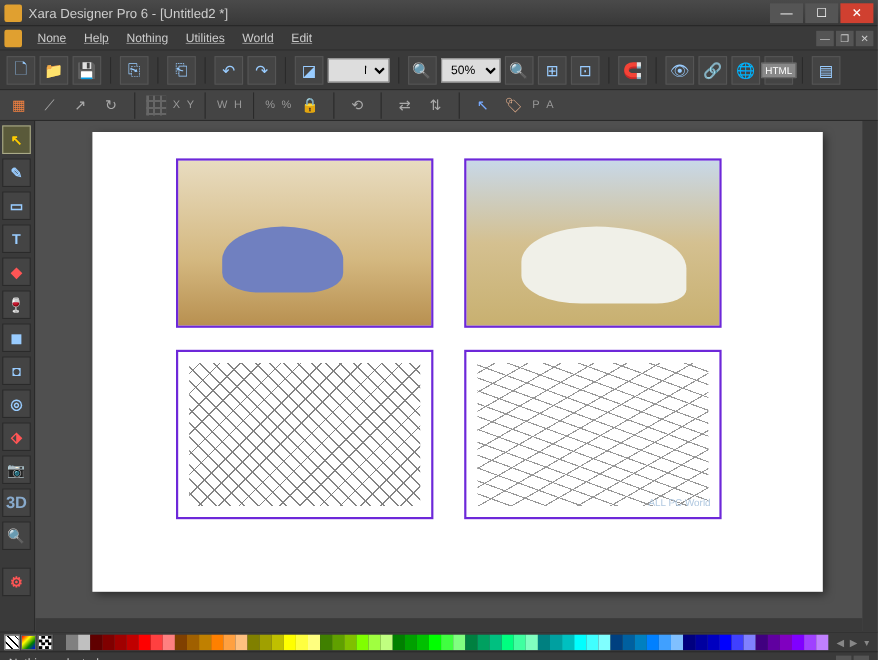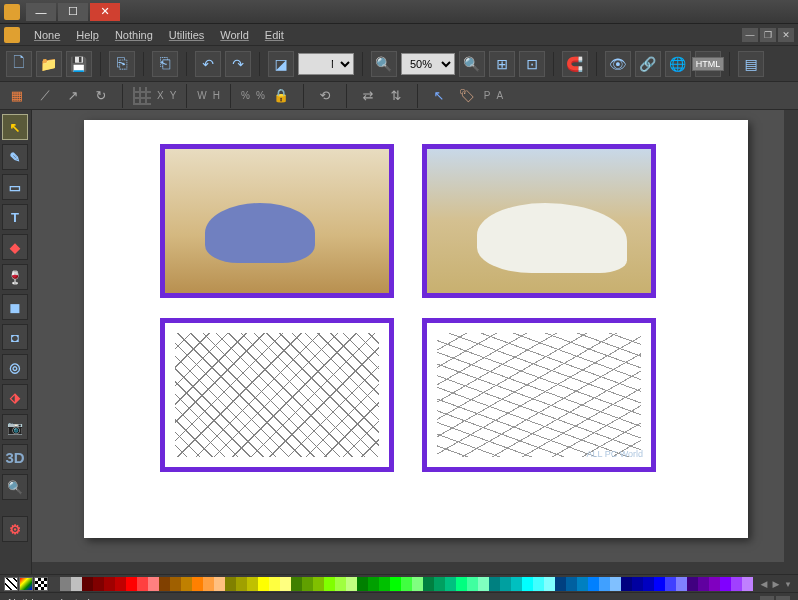--- a/index.html
+++ b/index.html
@@ -34,21 +34,21 @@
 .tb2-grid { width: 18px; height: 18px; background: repeating-linear-gradient(0deg, #666 0 2px, transparent 2px 6px), repeating-linear-gradient(90deg, #666 0 2px, transparent 2px 6px); }
 
 .main-area { display: flex; height: 464px; }
 .tool-palette { width: 32px; background: #3a3a3a; display: flex; flex-direction: column; padding: 4px 2px; gap: 4px; border-right: 1px solid #2a2a2a; }
 .palette-btn { width: 26px; height: 26px; background: #444; border: 1px solid #2a2a2a; cursor: pointer; display: flex; align-items: center; justify-content: center; color: #9cf; font-size: 13px; font-weight: bold; }
 .palette-btn.active { background: #5a5a3a; border-color: #aa8; }
 .palette-sep { height: 8px; }
 
 .canvas-area { flex: 1; background: #505050; position: relative; overflow: hidden; }
 .canvas-page { position: absolute; left: 52px; top: 10px; width: 664px; height: 418px; background: #fff; box-shadow: 3px 3px 8px rgba(0,0,0,0.5); }
-.artwork { position: absolute; border: 5px solid #6d28d9; background: #f8f8f8; }
+.artwork { position: absolute; border: 2px solid #6d28d9; background: #f8f8f8; }
 .art1 { left: 76px; top: 24px; width: 234px; height: 154px; background: linear-gradient(180deg, #e8dcc0 0%, #d4b880 60%, #b89050 100%); }
 .art1::before { content: ''; position: absolute; left: 40px; bottom: 30px; width: 110px; height: 60px; background: #7080c0; border-radius: 50% 50% 30% 30%; }
 .art2 { left: 338px; top: 24px; width: 234px; height: 154px; background: linear-gradient(180deg, #c8d8e8 0%, #d4c090 50%, #c8b070 100%); }
 .art2::before { content: ''; position: absolute; left: 50px; bottom: 20px; width: 150px; height: 70px; background: #f0f0e8; border-radius: 50% 60% 20% 40%; }
 .art3 { left: 76px; top: 198px; width: 234px; height: 154px; background: #fff; }
 .art3::before { content: ''; position: absolute; inset: 10px; background: repeating-linear-gradient(45deg, transparent 0 8px, #333 8px 9px), repeating-linear-gradient(-45deg, transparent 0 12px, #333 12px 13px); opacity: 0.6; }
 .art4 { left: 338px; top: 198px; width: 234px; height: 154px; background: #fff; }
 .art4::before { content: ''; position: absolute; inset: 10px; background: repeating-linear-gradient(20deg, transparent 0 10px, #333 10px 11px), repeating-linear-gradient(-30deg, transparent 0 14px, #333 14px 15px); opacity: 0.5; }
 .watermark { position: absolute; right: 8px; bottom: 8px; color: #b0c8e0; font-size: 9px; }
 
@@ -65,20 +65,21 @@
 
 .statusbar { height: 20px; background: #3a3a3a; display: flex; align-items: center; padding: 0 8px; color: #ccc; font-size: 11px; border-top: 1px solid #2a2a2a; }
 .statusbar-right { margin-left: auto; display: flex; gap: 2px; }
 .status-icon { width: 14px; height: 14px; background: #555; }
 </style>
 </head>
 <body>
 
 <div class="titlebar">
   <div class="titlebar-icon"></div>
+  <div class="titlebar-text">Xara Designer Pro 6 - [Untitled2 *]</div>
   <div class="win-controls">
     <button class="win-btn win-min">—</button>
     <button class="win-btn win-max">☐</button>
     <button class="win-btn win-close">✕</button>
   </div>
 </div>
 
 <div class="menubar">
   <div class="menubar-icon"></div>
   <div class="menu-item">None</div>

